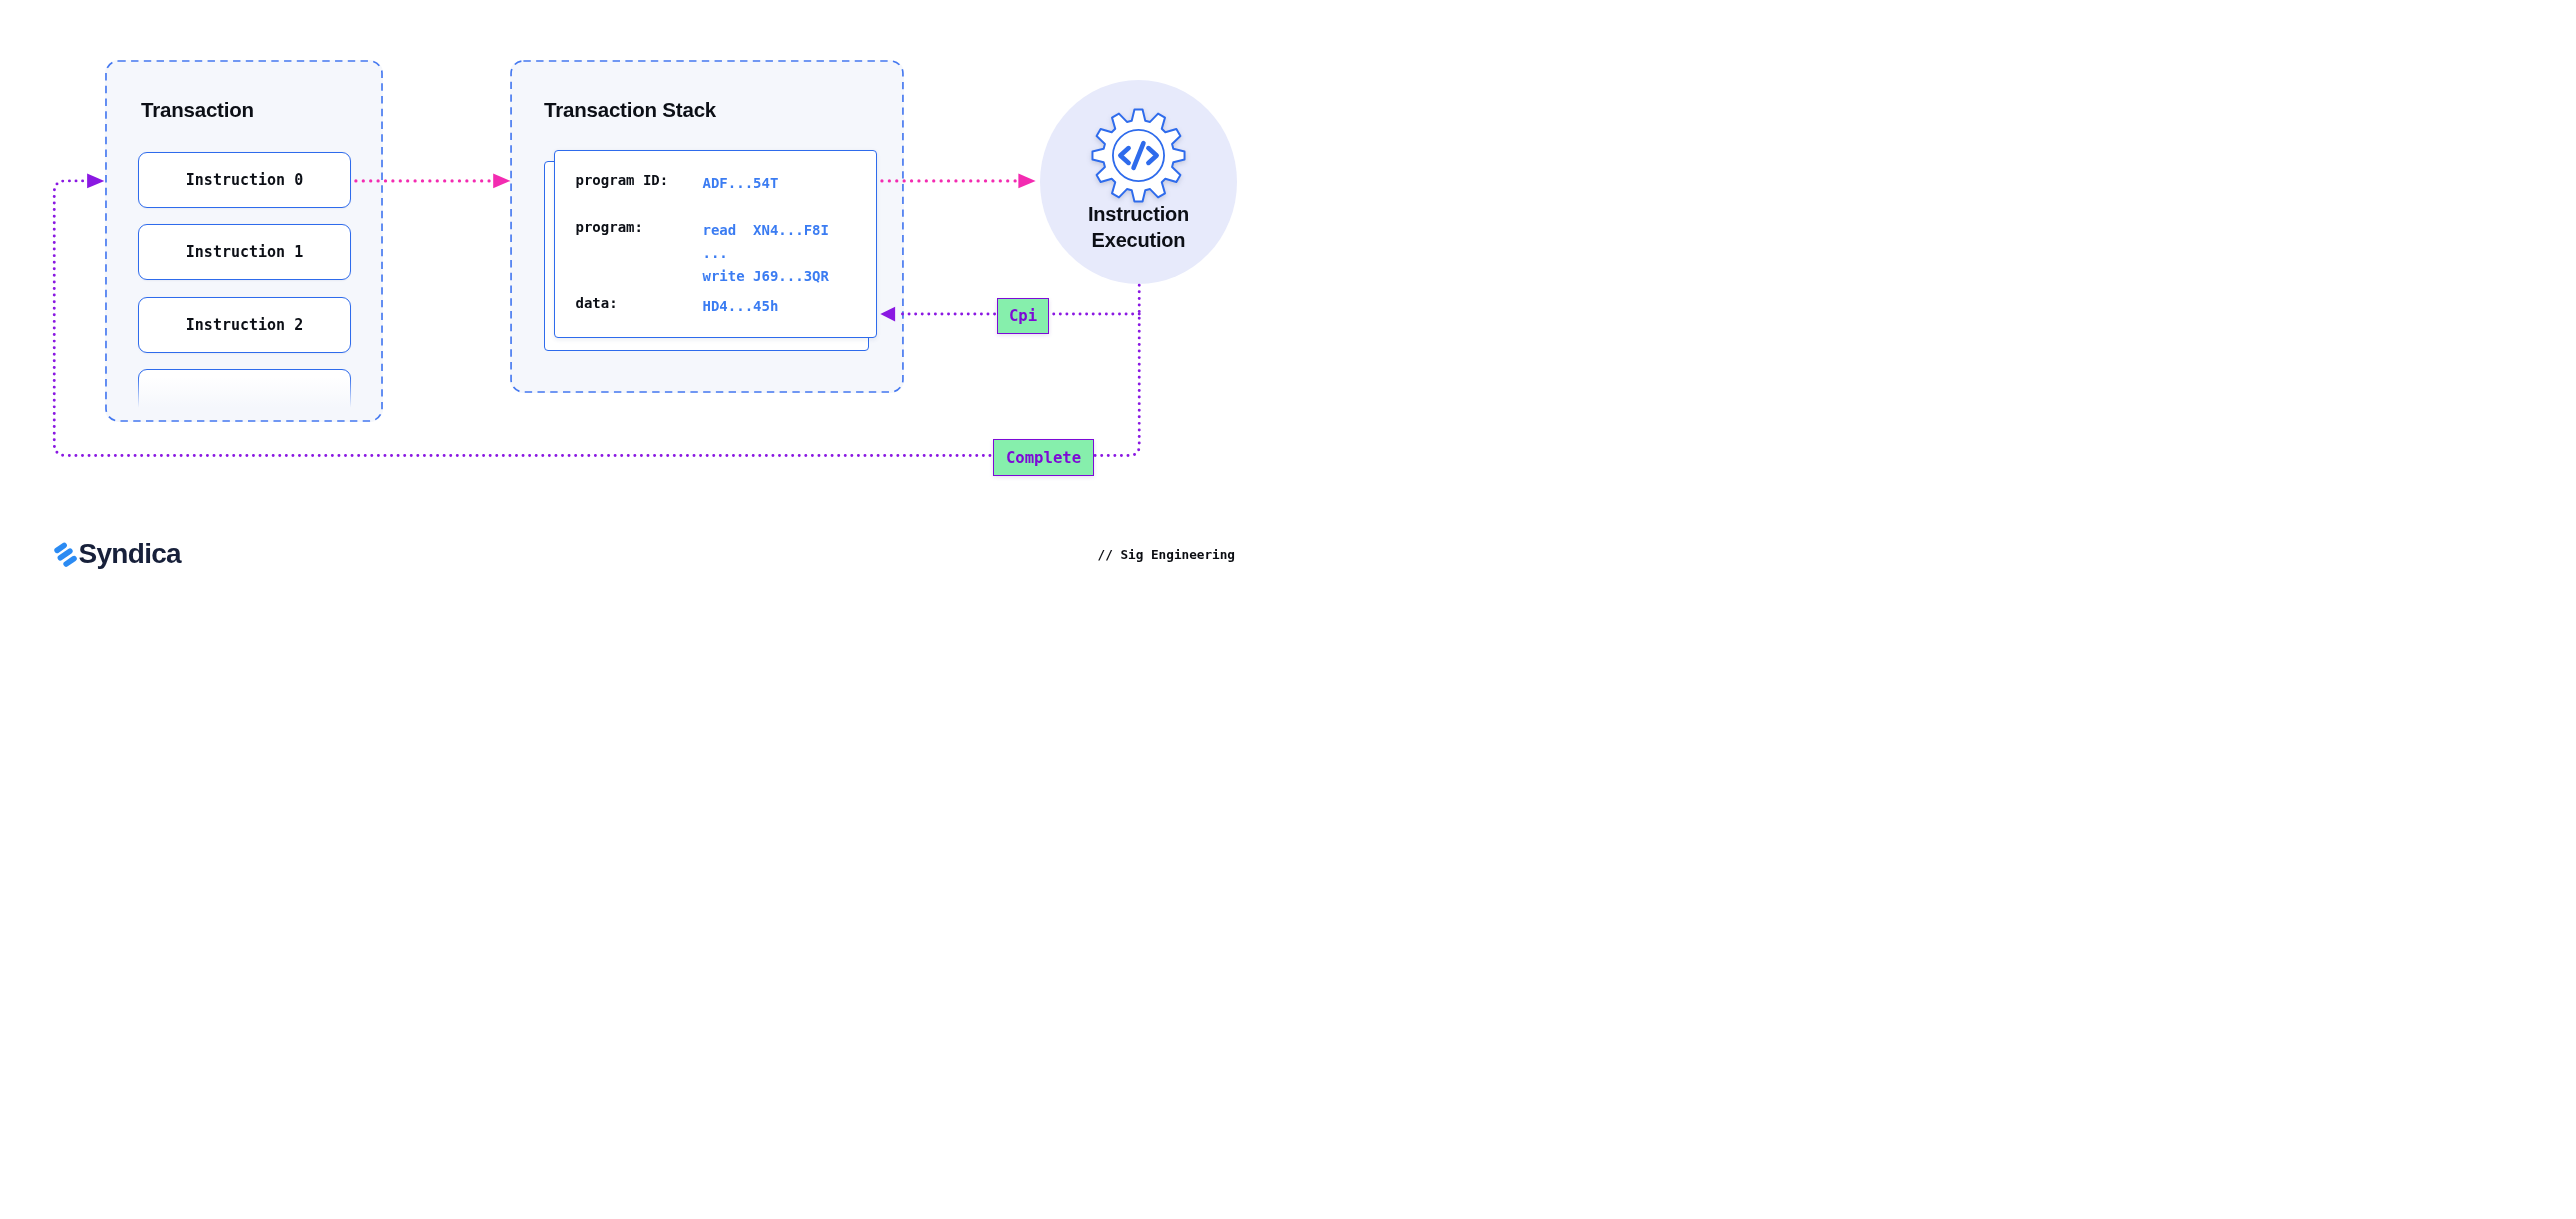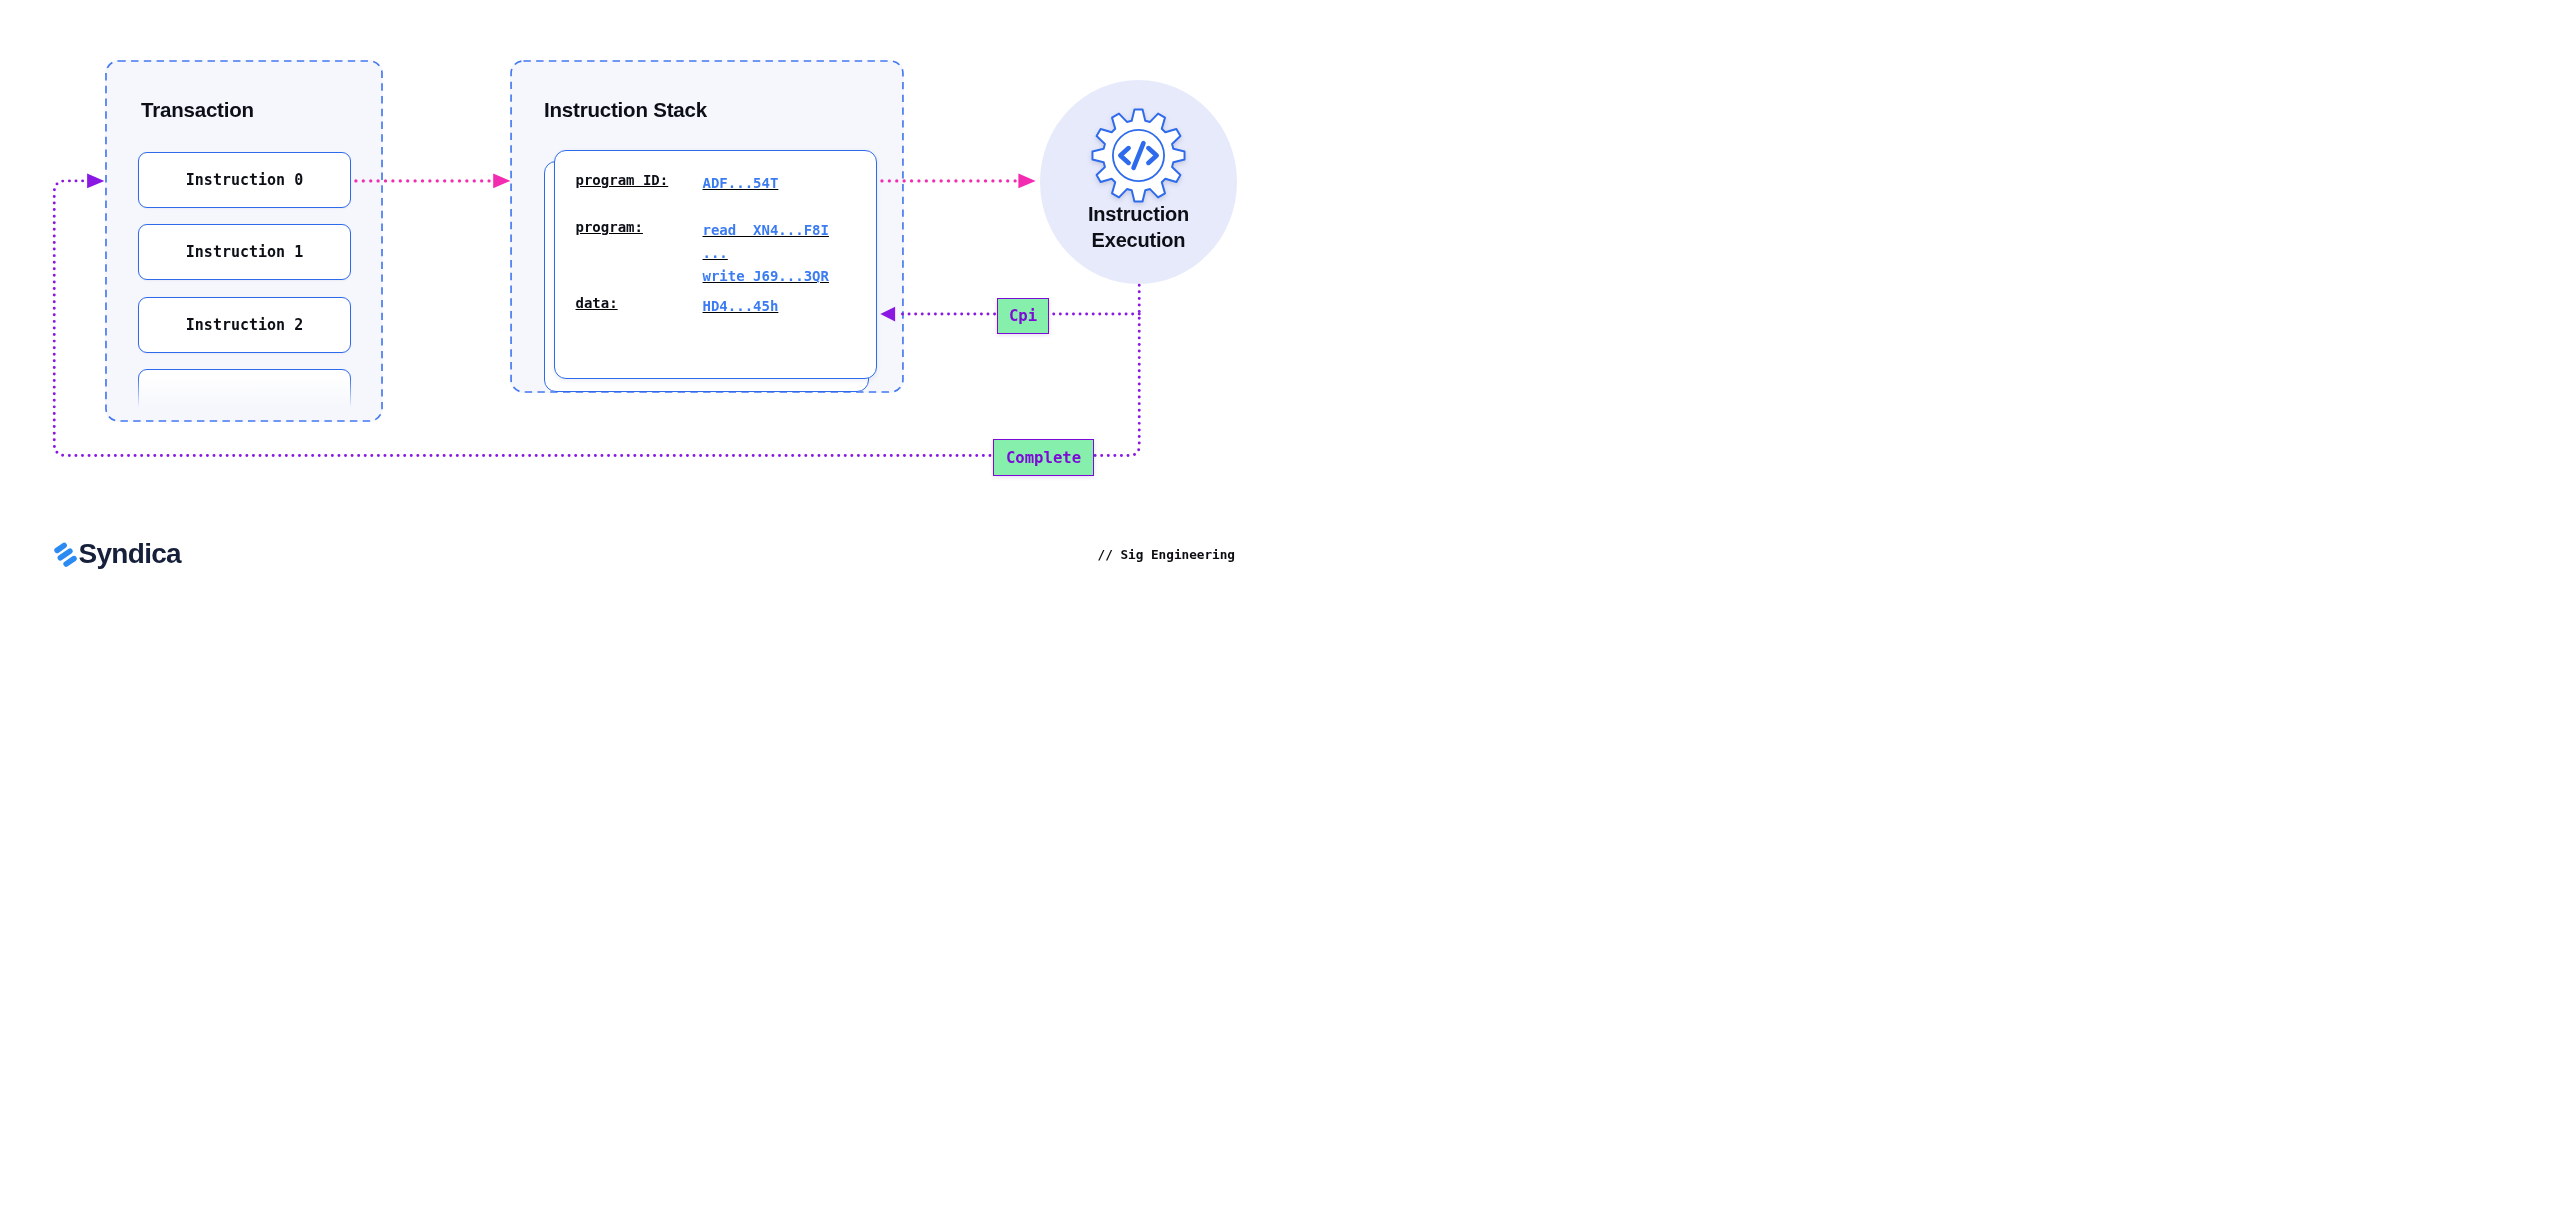--- a/index.html
+++ b/index.html
@@ -21,21 +21,21 @@
         display:flex;align-items:center;justify-content:center;
         font-family:"DejaVu Sans Mono", monospace;font-weight:700;font-size:15px;color:var(--ink,#0c0f16);
         box-shadow:0 0.8px 1.6px rgba(30,50,120,.06);}
   .ibox-0{top:92px;} .ibox-1{top:164px;} .ibox-2{top:237px;}
   .ibox-partial-wrap{position:absolute;left:33px;top:309px;width:215px;height:44px;overflow:hidden;}
   .ibox-partial-wrap .ibox{left:0;top:0;}
   .ibox-partial-wrap::after{content:"";position:absolute;inset:0;
         background:linear-gradient(180deg, rgba(245,247,252,0) 18%, var(--panel-bg,#f5f7fc) 88%);}
 
   
-  .card{position:absolute;width:323px;height:229px;background:#fff;border:1.6px solid var(--blue,#2e6bec);border-radius:12px;text-decoration:underline;}
+  .card{position:absolute;width:323px;height:188px;background:#fff;border:1.6px solid var(--blue,#2e6bec);border-radius:4px;}
   .card-back{left:34px;top:101px;}
   .card-front{left:44px;top:90px;box-shadow:0 1.6px 4.1px rgba(30,50,120,.08);
         font-family:"DejaVu Sans Mono", monospace;font-weight:700;font-size:14px;
         padding:21.4px 0 0 20.5px;box-sizing:border-box;}
   .crow{display:grid;grid-template-columns:127px auto;align-items:start;}
   .crow .clabel{color:var(--ink,#0c0f16);white-space:pre;}
   .crow .cvalue{color:var(--value-blue,#3b7cf2);white-space:pre;line-height:23px;}
   .crow-pid{margin-bottom:24px;}
   .crow-data{margin-top:7px;}
 
@@ -88,21 +88,21 @@
     <div class="ibox ibox-2">Instruction 2</div>
     <div class="ibox-partial-wrap">
       <div class="ibox"></div>
     </div>
   </div>
 
   <div class="panel panel-stack">
     <svg class="dashrect" width="394" height="333" viewBox="0 0 479 405">
       <rect x="1.2" y="1.2" width="476.6" height="402.6" rx="15"></rect>
     </svg>
-    <h2>Instruction Stack</h2>
+    <h2>Transaction Stack</h2>
     <div class="card card-back"></div>
     <div class="card card-front">
       <div class="crow crow-pid">
         <span class="clabel">program ID:</span>
         <span class="cvalue">ADF...54T</span>
       </div>
       <div class="crow">
         <span class="clabel">program:</span>
         <span class="cvalue"><span>read  XN4...F8I</span><br><span>...</span><br><span>write J69...3QR</span></span>
       </div>

